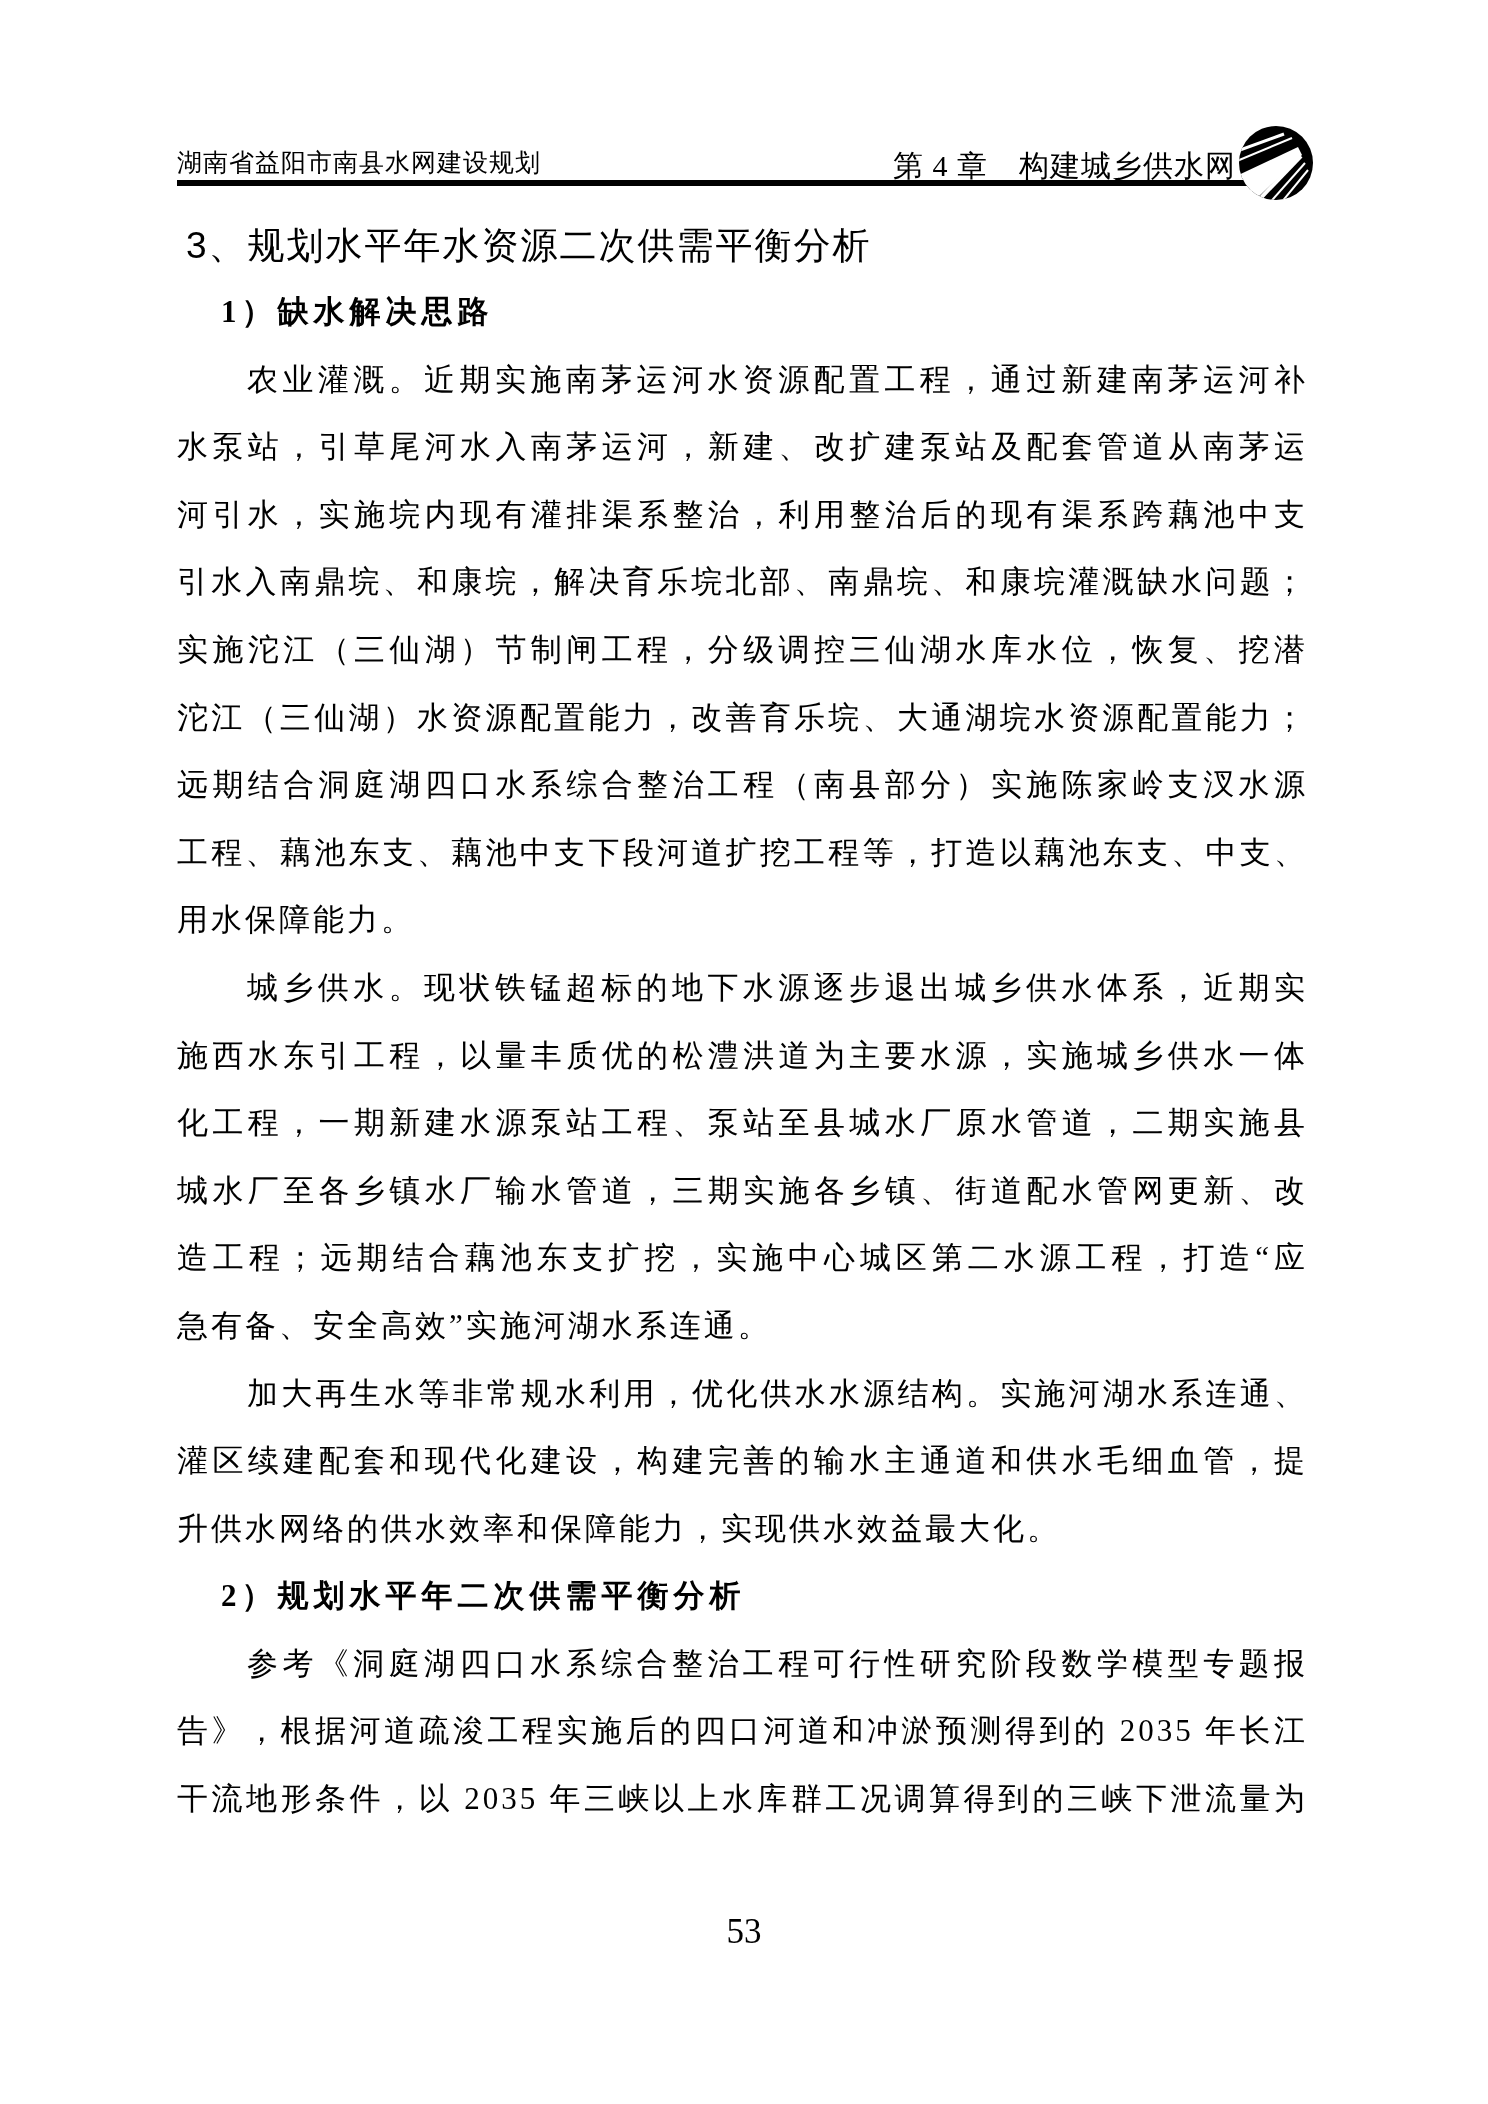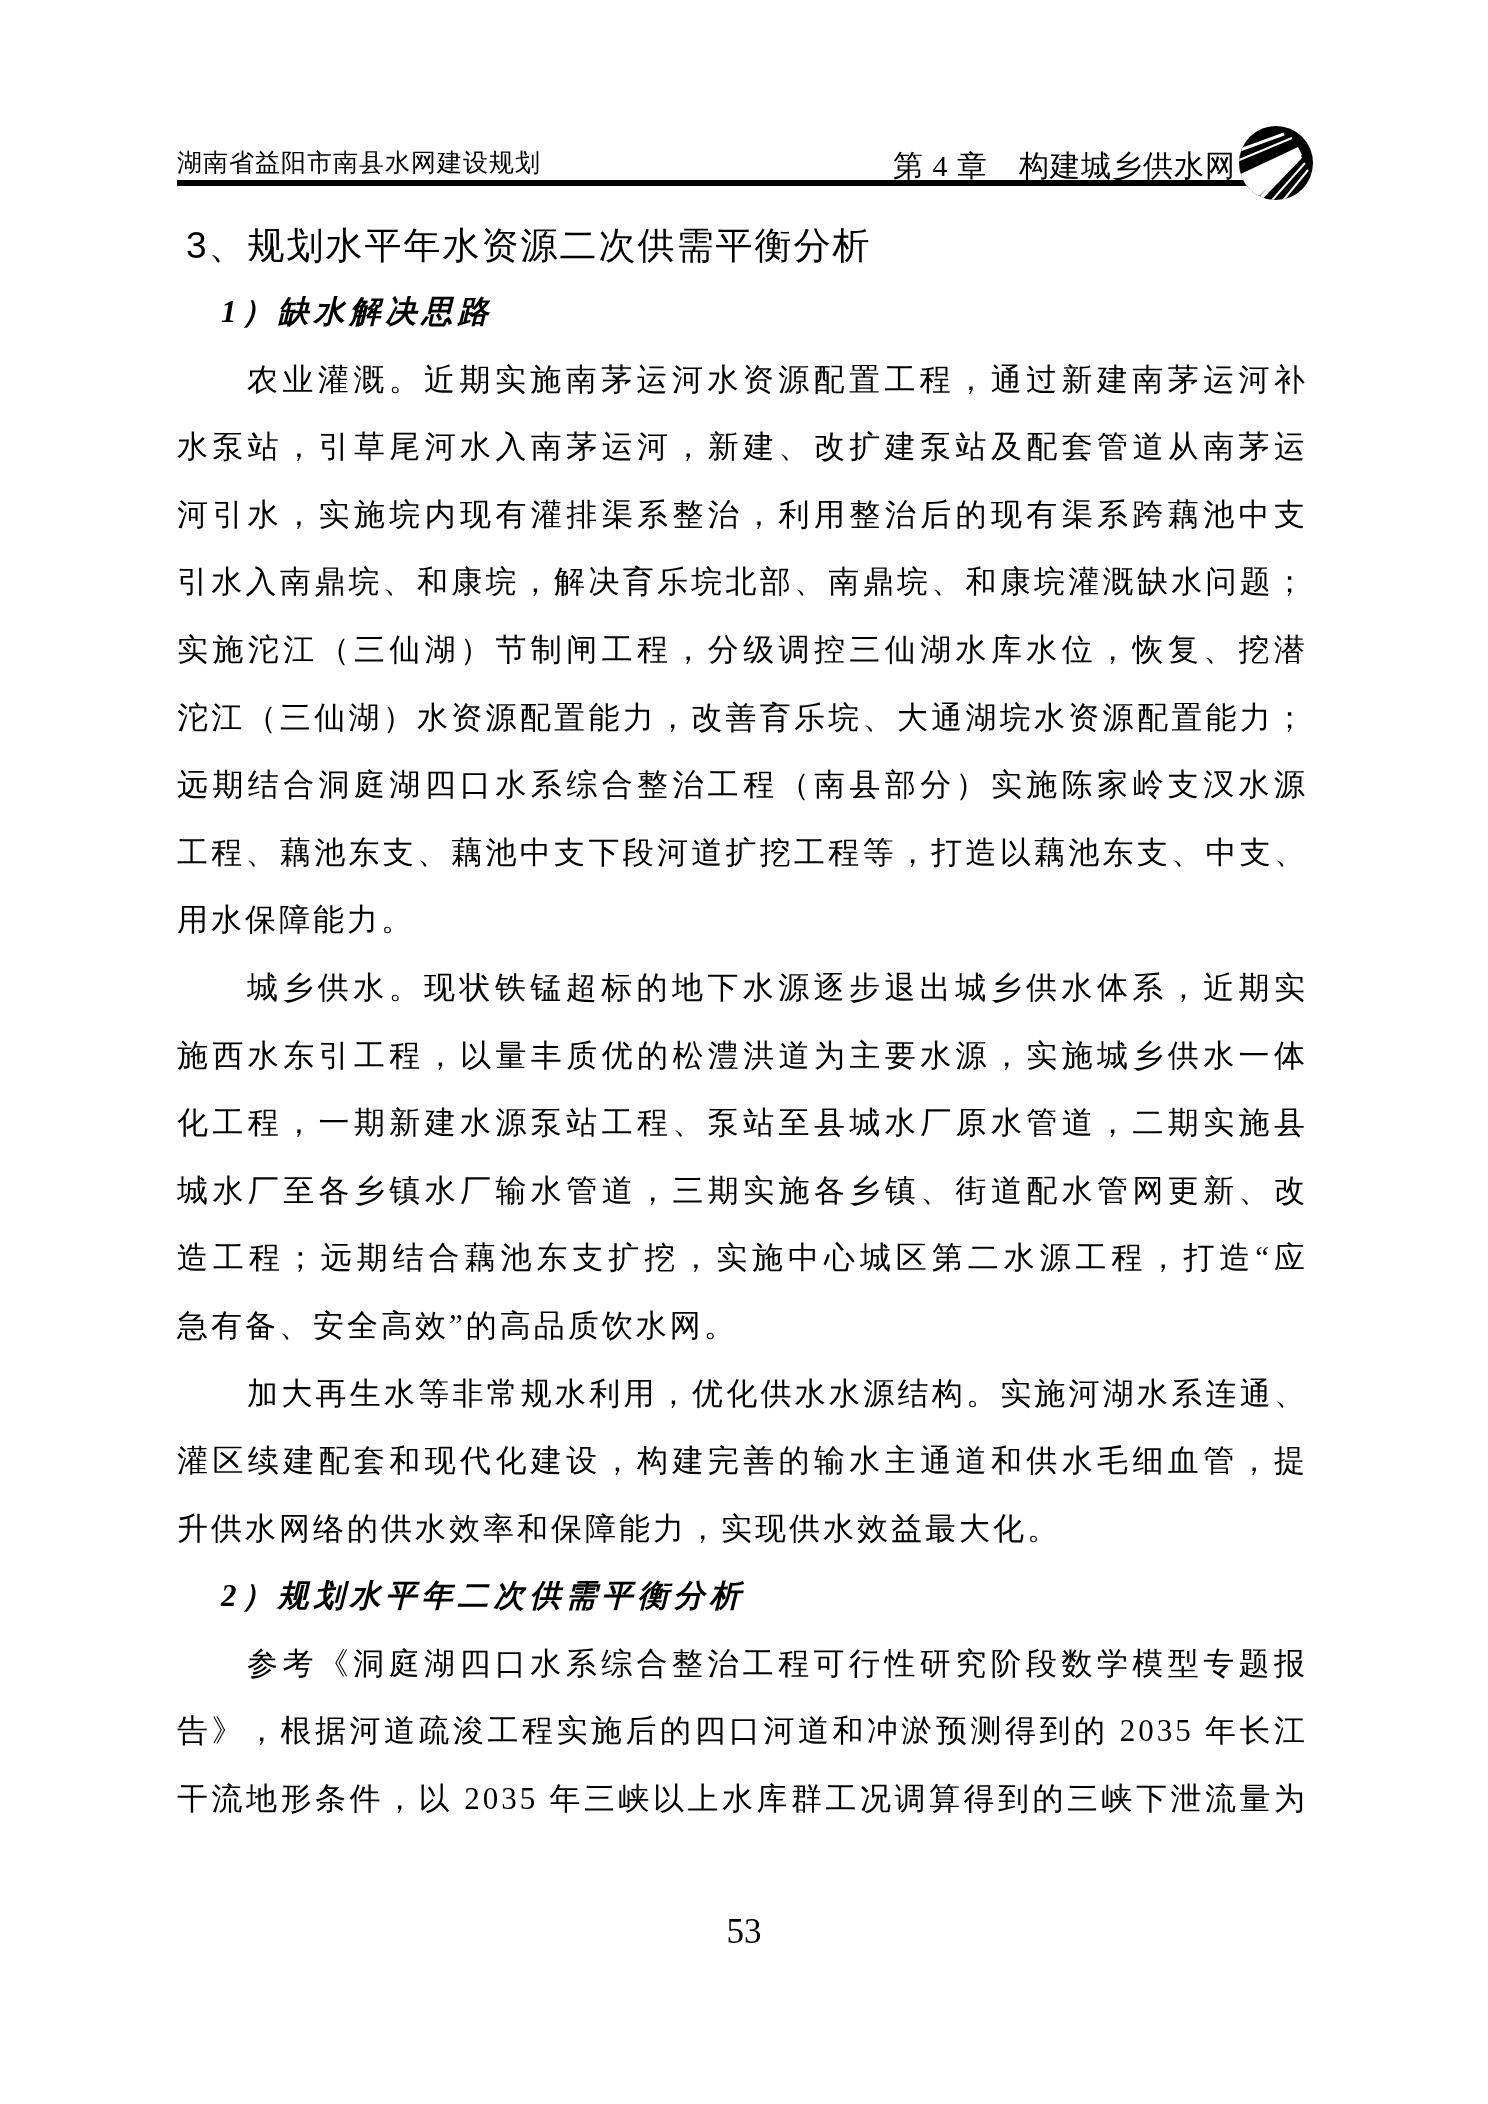--- a/index.html
+++ b/index.html
@@ -57,21 +57,20 @@
   .line.full, .line.first {
     text-align: justify;
     text-align-last: justify;
   }
   .line.first { text-indent: 70px; }
   .line.last  { text-align: left; }
   .line.h2 {
     padding-left: 44px;
     font-weight: 600;
     letter-spacing: 5px;
-    font-style: italic;
   }
   
   .page-number {
     position: absolute; left: 0; top: 1912px;
     width: 100%; text-align: center;
     font-size: 35px;
   }
 </style>
 </head>
 <body>
@@ -113,21 +112,21 @@
       <div class="line full">实施沱江（三仙湖）节制闸工程，分级调控三仙湖水库水位，恢复、挖潜</div>
       <div class="line full">沱江（三仙湖）水资源配置能力，改善育乐垸、大通湖垸水资源配置能力；</div>
       <div class="line full">远期结合洞庭湖四口水系综合整治工程（南县部分）实施陈家岭支汊水源</div>
       <div class="line full">工程、藕池东支、藕池中支下段河道扩挖工程等，打造以藕池东支、中支、</div>
       <div class="line last">用水保障能力。</div>
       <div class="line first">城乡供水。现状铁锰超标的地下水源逐步退出城乡供水体系，近期实</div>
       <div class="line full">施西水东引工程，以量丰质优的松澧洪道为主要水源，实施城乡供水一体</div>
       <div class="line full">化工程，一期新建水源泵站工程、泵站至县城水厂原水管道，二期实施县</div>
       <div class="line full">城水厂至各乡镇水厂输水管道，三期实施各乡镇、街道配水管网更新、改</div>
       <div class="line full">造工程；远期结合藕池东支扩挖，实施中心城区第二水源工程，打造“应</div>
-      <div class="line last">急有备、安全高效”的高品质饮水网。</div>
+      <div class="line last">急有备、安全高效”实施河湖水系连通。</div>
       <div class="line first">加大再生水等非常规水利用，优化供水水源结构。实施河湖水系连通、</div>
       <div class="line full">灌区续建配套和现代化建设，构建完善的输水主通道和供水毛细血管，提</div>
       <div class="line last">升供水网络的供水效率和保障能力，实现供水效益最大化。</div>
       <div class="line h2">2）规划水平年二次供需平衡分析</div>
       <div class="line first">参考《洞庭湖四口水系综合整治工程可行性研究阶段数学模型专题报</div>
       <div class="line full">告》，根据河道疏浚工程实施后的四口河道和冲淤预测得到的 2035 年长江</div>
       <div class="line full">干流地形条件，以 2035 年三峡以上水库群工况调算得到的三峡下泄流量为</div>
     </div>
 
   <div class="page-number">53</div>

